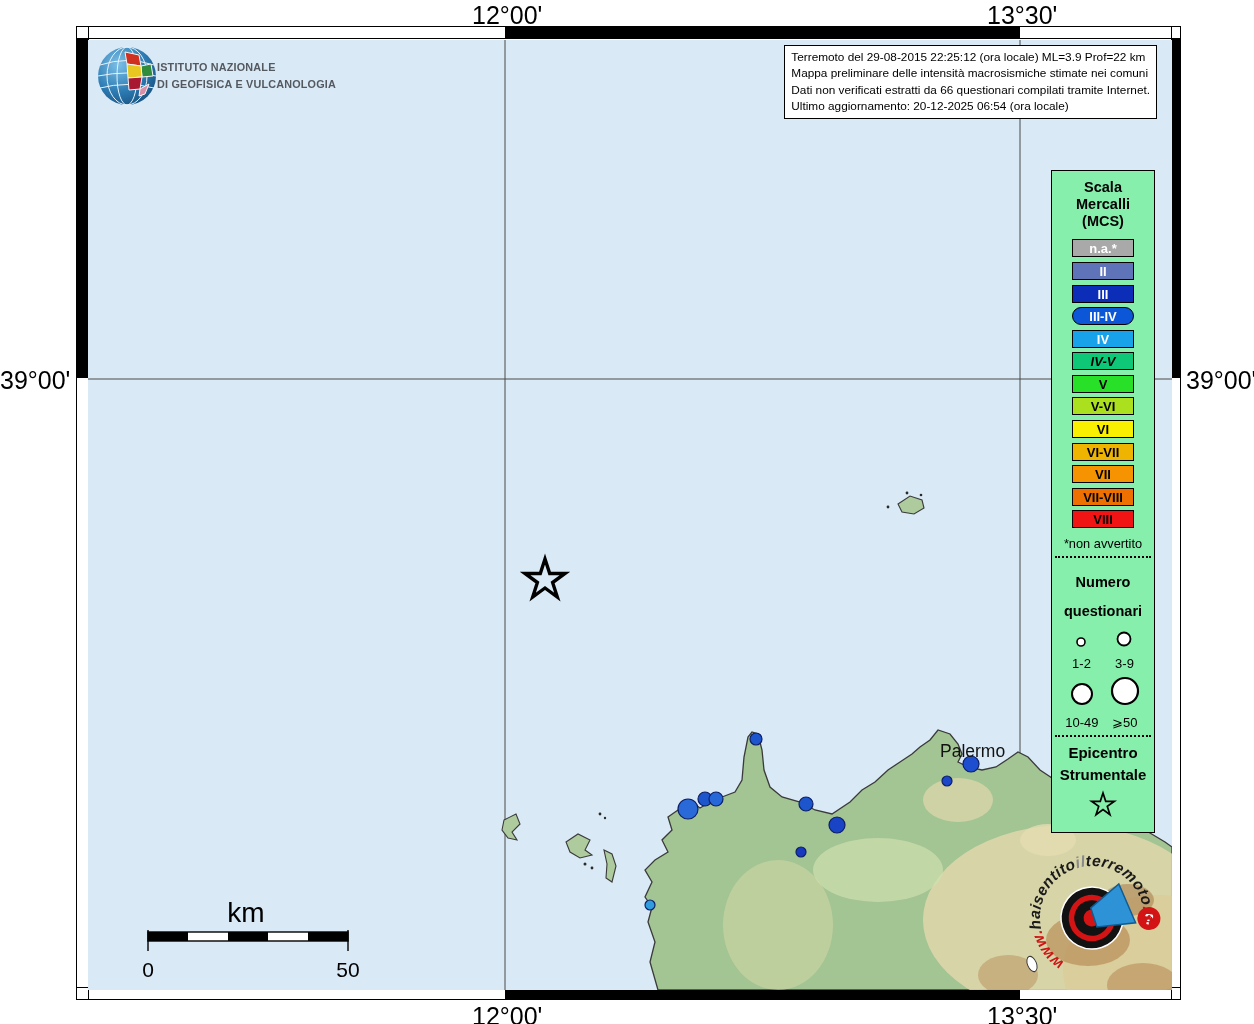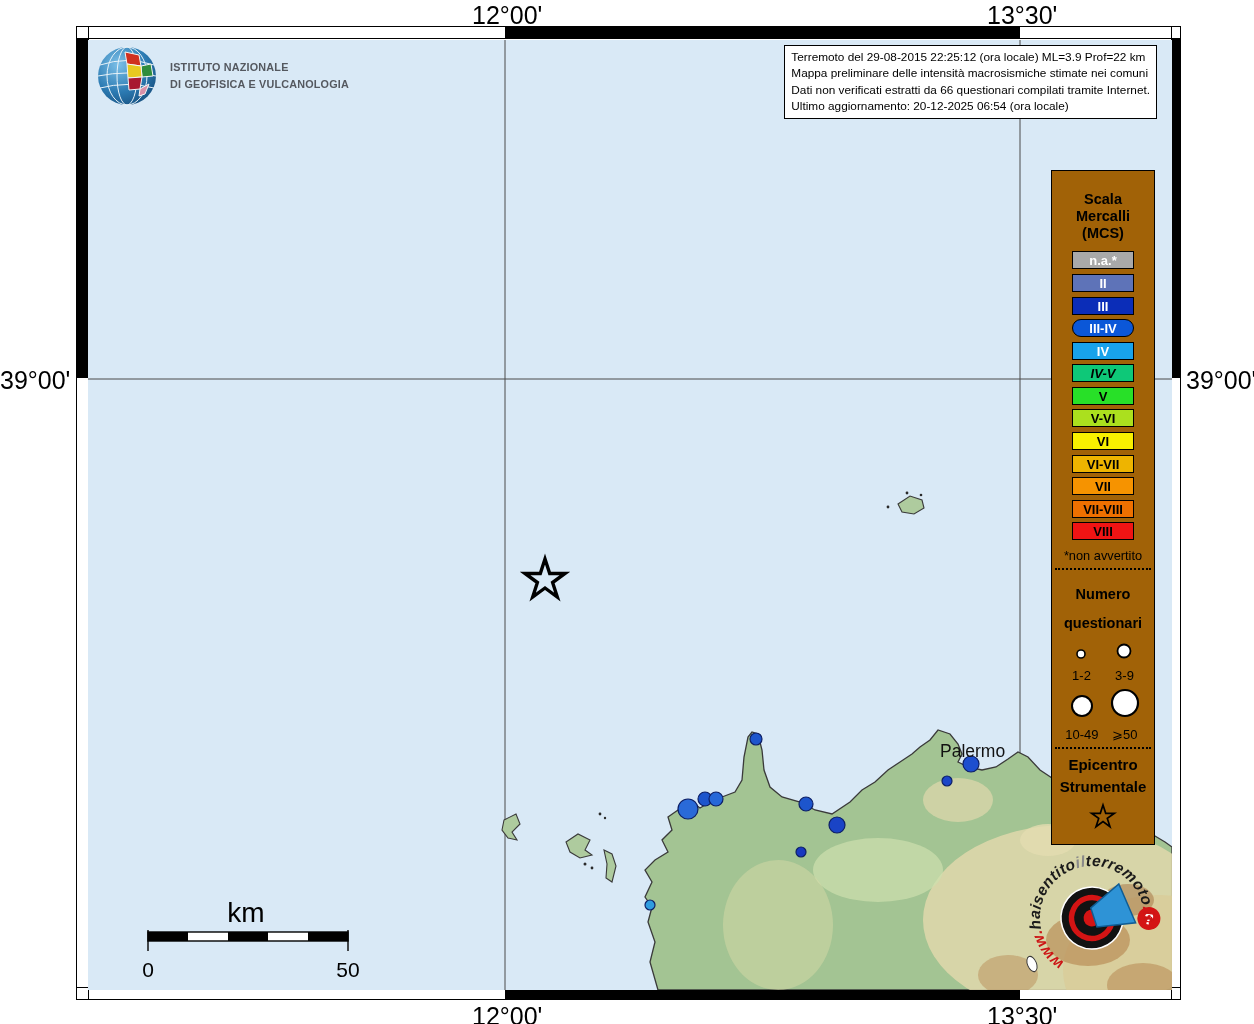--- a/index.html
+++ b/index.html
@@ -9,25 +9,25 @@
   .seg{position:absolute;background:#000;}
   
   .coord{position:absolute;font-size:25px;color:#000;white-space:nowrap;}
   
   #map-wrap{position:absolute;left:88px;top:40px;width:1084px;height:800px;}
   #map-svg{display:block;}
   
   .infobox{position:absolute;top:45px;right:97px;background:#fff;border:1.2px solid #000;
     padding:3px 6px;font-size:11.8px;line-height:16.4px;white-space:nowrap;z-index:30;}
   
-  .ingv{position:absolute;left:97px;top:46px;display:flex;align-items:center;gap:13px;z-index:20;}
+  .ingv{position:absolute;left:97px;top:46px;display:flex;align-items:center;z-index:20;}
   .ingv-text{font-size:10.8px;font-weight:bold;color:#54585f;line-height:1.55;letter-spacing:.2px;}
   
-  .legend{position:absolute;left:1051px;top:170px;width:104px;background:#a16207;
-    border:1.3px solid #000;text-align:center;padding:18px 0 8px 0;box-sizing:border-box;z-index:25;}
+  .legend{position:absolute;left:1051px;top:170px;width:104px;background:#86efac;
+    border:1.3px solid #000;text-align:center;padding:6px 0 8px 0;box-sizing:border-box;z-index:25;}
   .legend-title{font-weight:bold;font-size:14.5px;line-height:1.18;margin-top:2px;}
   .swatches{margin-top:9px;}
   .swatch{width:62px;height:18px;line-height:17px;margin:4.6px auto;border:1.2px solid #000;
     font-weight:bold;font-size:13px;box-sizing:border-box;}
   .footnote{font-size:12.8px;margin:8px 0 4px 0;}
   .dotsep{border:0;border-top:2px dotted #000;margin:5px 3px;}
   .qtitle{font-weight:bold;font-size:14.5px;line-height:2.0;margin-top:10px;}
   .qrow{display:flex;justify-content:space-around;align-items:flex-end;padding:0 8px;margin-top:4px;}
   .qcol{display:flex;flex-direction:column;align-items:center;gap:8px;font-size:13px;}
   .etitle{font-weight:bold;font-size:15px;line-height:1.45;margin-top:4px;}

